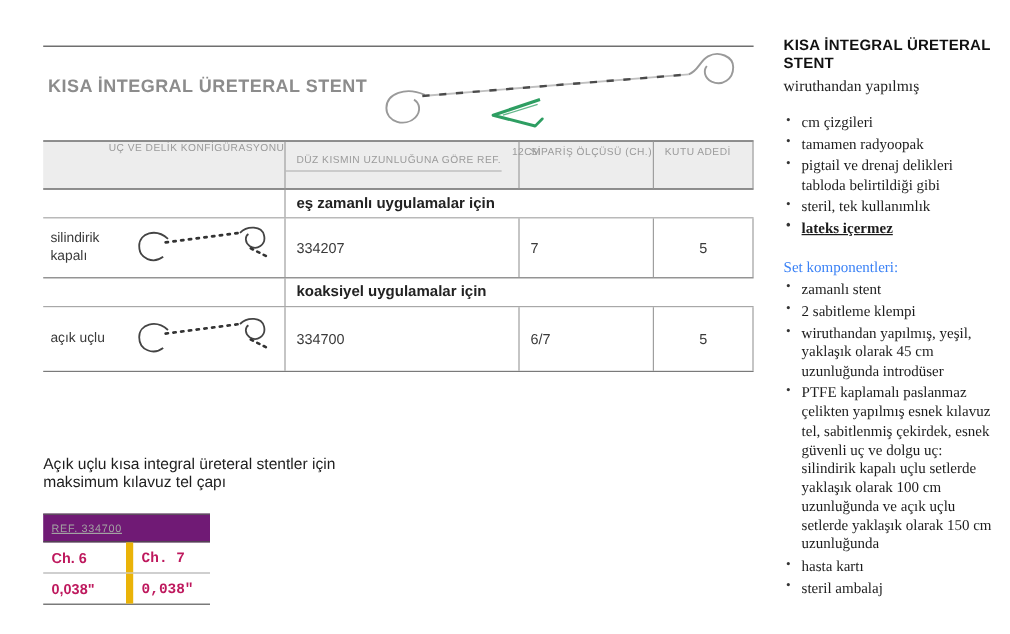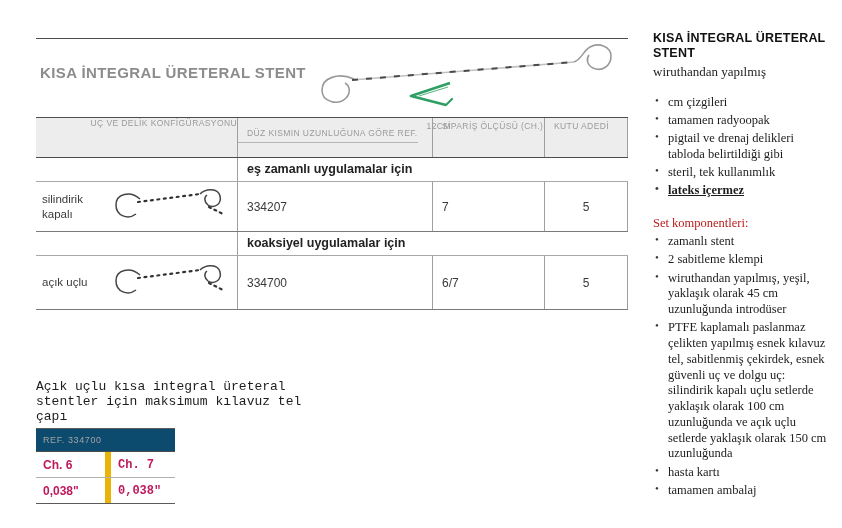--- a/index.html
+++ b/index.html
@@ -39,44 +39,44 @@
   .drow .cell.size { padding-left:9px; }
   .drow .cell.qty { justify-content:center; border-right:1px solid #9f9f9f; }
   .drow .config { display:flex; align-items:center; padding-left:6px; gap:2px; }
   .drow .config .cfg-label { width:64px; font-size:11.5px; line-height:1.25; }
   .r1 { height:50px; }
   .r2 { height:54px; }
 
   
   .caption {
     position:absolute; left:36px; top:380px; width:288px;
-    font-family:Liberation Mono, monospace; font-size:13px; line-height:1.15; color:#1e1e1e;
+    font-family:Liberation Sans, sans-serif; font-size:13px; line-height:1.15; color:#1e1e1e;
   }
   .stable { position:absolute; left:36px; top:428px; width:139px; font-size:12px; }
   .stable .shead {
-    background:#0c4a6e; border-top:1px solid #5a5a5a; border-bottom:1px solid #4d4d4d;
+    background:#701a75; border-top:1px solid #5a5a5a; border-bottom:1px solid #4d4d4d;
     height:24px; display:flex; align-items:center; padding-left:7px;
-    color:#a3a3a3; font-size:9px; letter-spacing:.6px;
+    color:#a3a3a3; font-size:9px; letter-spacing:.6px;text-decoration:underline;
   }
   .stable .srow { display:grid; grid-template-columns:69px 70px; }
   .stable .srow .scell { height:25px; display:flex; align-items:center; padding-left:7px; font-weight:bold; color:#be185d; }
   .stable .srow .scell.second { border-left:6px solid #eab308;font-family:Liberation Mono, monospace; }
   .stable .srow.mid { border-bottom:1px solid #b0b0b0; }
   .stable .srow.last { border-bottom:1px solid #5a5a5a; }
 
   
   .sidebar { position:absolute; left:653px; top:31px; width:176px; color:#1c1c1c; }
   .sb-title { font-size:12.5px; font-weight:bold; letter-spacing:.2px; line-height:1.22; color:#111; }
   .sb-sub { font-family:"Liberation Serif", serif; font-size:13px; margin-top:2px; color:#222; }
   .sb-list { list-style:none; font-family:"Liberation Serif", serif; font-size:12.5px; line-height:1.26; }
   .sb-list.features { margin-top:15px; }
   .sb-list li { position:relative; padding-left:15px; margin-top:2.5px; }
   .sb-list li::before { content:"•"; position:absolute; left:2px; top:-1px; font-size:11px; color:#333; }
   .sb-list li.bold { font-weight:bold;text-decoration:underline; }
-  .sb-set-title { font-family:"Liberation Serif", serif; font-size:12.5px; margin-top:17px; color:#b91c1c; }
+  .sb-set-title { font-family:"Liberation Serif", serif; font-size:12.5px; margin-top:17px; color:#3b82f6; }
   .sb-list.components { margin-top:3px; }
 </style>
 </head>
 <body>
 
 <div id="root">
 
   <div class="top-rule"></div>
   <div class="page-title">KISA İNTEGRAL ÜRETERAL STENT</div>
 
@@ -175,17 +175,17 @@
       <li>steril, tek kullanımlık</li>
       <li class="bold">lateks içermez</li>
     </ul>
     <div class="sb-set-title">Set komponentleri:</div>
     <ul class="sb-list components">
       <li>zamanlı stent</li>
       <li>2 sabitleme klempi</li>
       <li>wiruthandan yapılmış, yeşil, yaklaşık olarak 45 cm uzunluğunda introdüser</li>
       <li>PTFE kaplamalı paslanmaz çelikten yapılmış esnek kılavuz tel, sabitlenmiş çekirdek, esnek güvenli uç ve dolgu uç: silindirik kapalı uçlu setlerde yaklaşık olarak 100 cm uzunluğunda ve açık uçlu setlerde yaklaşık olarak 150 cm uzunluğunda</li>
       <li>hasta kartı</li>
-      <li>tamamen ambalaj</li>
+      <li>steril ambalaj</li>
     </ul>
   </div>
 
 </div>
 
 </body></html>

